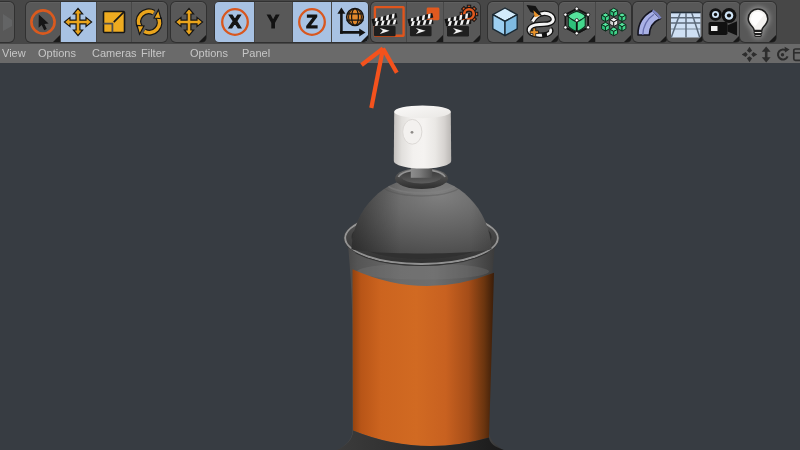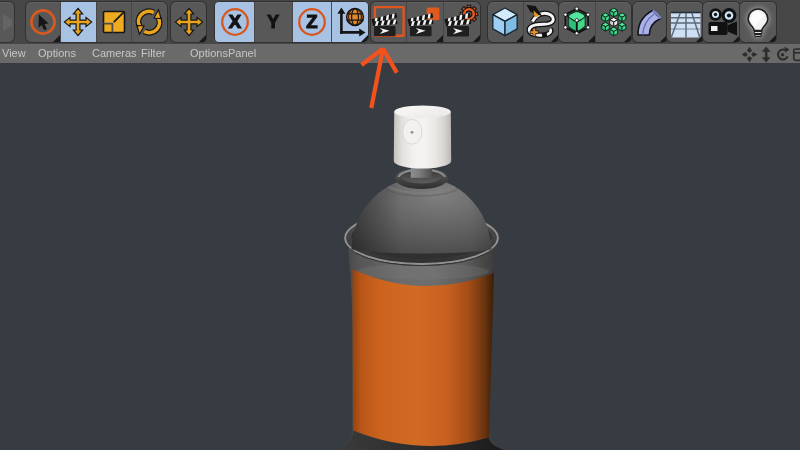--- a/index.html
+++ b/index.html
@@ -357,21 +357,21 @@
         <div class="tri"></div>
       </div>
     </div>
   </div>
   <div id="menubar">
     <span class="mi" style="left:2px">View</span>
     <span class="mi" style="left:38px">Options</span>
     <span class="mi" style="left:92px">Cameras</span>
     <span class="mi" style="left:141px">Filter</span>
     <span class="mi" style="left:190px">Options</span>
-    <span class="mi" style="left:228px">Panel</span>
+    <span class="mi" style="left:242px">Panel</span>
   </div>
   <div id="viewport">
     <svg width="240" height="387" viewBox="300 63 240 387" style="position:absolute;left:300px;top:0">
       <defs>
         <linearGradient id="gBody" x1="0" y1="0" x2="1" y2="0">
           <stop offset="0" stop-color="#3c3c3c"></stop>
             <stop offset="0.12" stop-color="#555555"></stop>
           <stop offset="0.38" stop-color="#6b6b6b"></stop>
             <stop offset="0.58" stop-color="#6e6e6e"></stop>
           <stop offset="0.78" stop-color="#5a5a5a"></stop>

